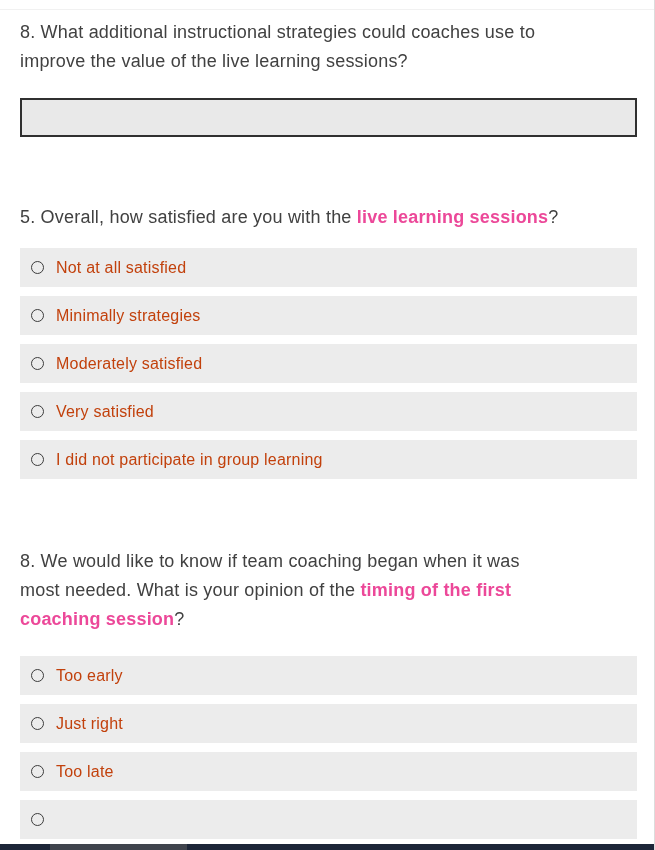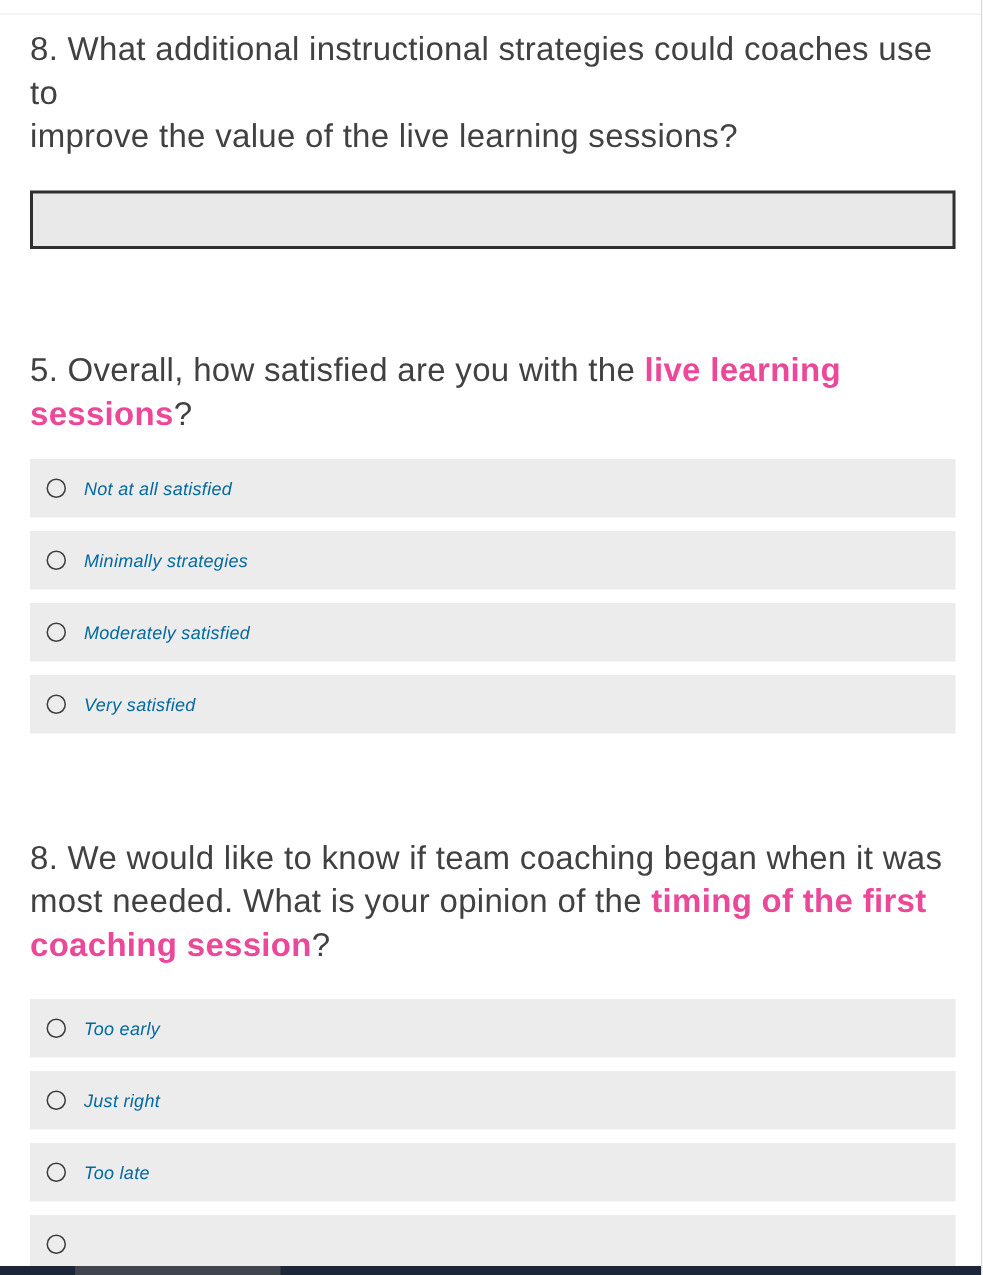--- a/index.html
+++ b/index.html
@@ -17,21 +17,21 @@
   .top-hairline {
     position: absolute;
     top: 9px; left: 0; right: 0;
     height: 1px;
     background: #f1f1f1;
   }
   .content {
     padding: 18px 18px 0 20px;
   }
   .question-text {
-    font-size: 22px;
+    font-size: 18px;
     line-height: 29px;
     color: #414141;
     letter-spacing: 0.2px;
     white-space: pre-wrap;
   }
   .question-text b {
     color: #ec4899;
     font-weight: 700;
   }
   .text-input {
@@ -64,24 +64,23 @@
     width: 13px;
     height: 13px;
     border: 1.5px solid #3c3c3c;
     border-radius: 50%;
     background: transparent;
     margin-left: 11px;
     flex: 0 0 auto;
   }
   .option-label {
     margin-left: 12px;
-    font-size: 12px;
-    color: #0369a1;
+    font-size: 16px;
+    color: #c2410c;
     letter-spacing: 0.2px;
-    font-style: italic;
   }
   .bottom-bar {
     position: absolute;
     left: 0; right: 0; bottom: 0;
     height: 6px;
     background: #1d2638;
   }
   .bottom-bar-segment {
     position: absolute;
     left: 50px;
@@ -120,20 +119,24 @@
   <div class="option-row">
     <span class="radio"></span>
     <span class="option-label">Moderately satisfied</span>
   </div>
 
   <div class="option-row">
     <span class="radio"></span>
     <span class="option-label">Very satisfied</span>
   </div>
 
+  <div class="option-row">
+    <span class="radio"></span>
+    <span class="option-label">I did not participate in group learning</span>
+  </div>
 </div>
 
     <p class="question-text q10"><span>8. We would like to know if team coaching began when it was
 most needed. What is your opinion of the </span><b>timing of the first
 coaching session</b><span>?</span></p>
 
     <div class="options q10-options">
   <div class="option-row">
     <span class="radio"></span>
     <span class="option-label">Too early</span>

